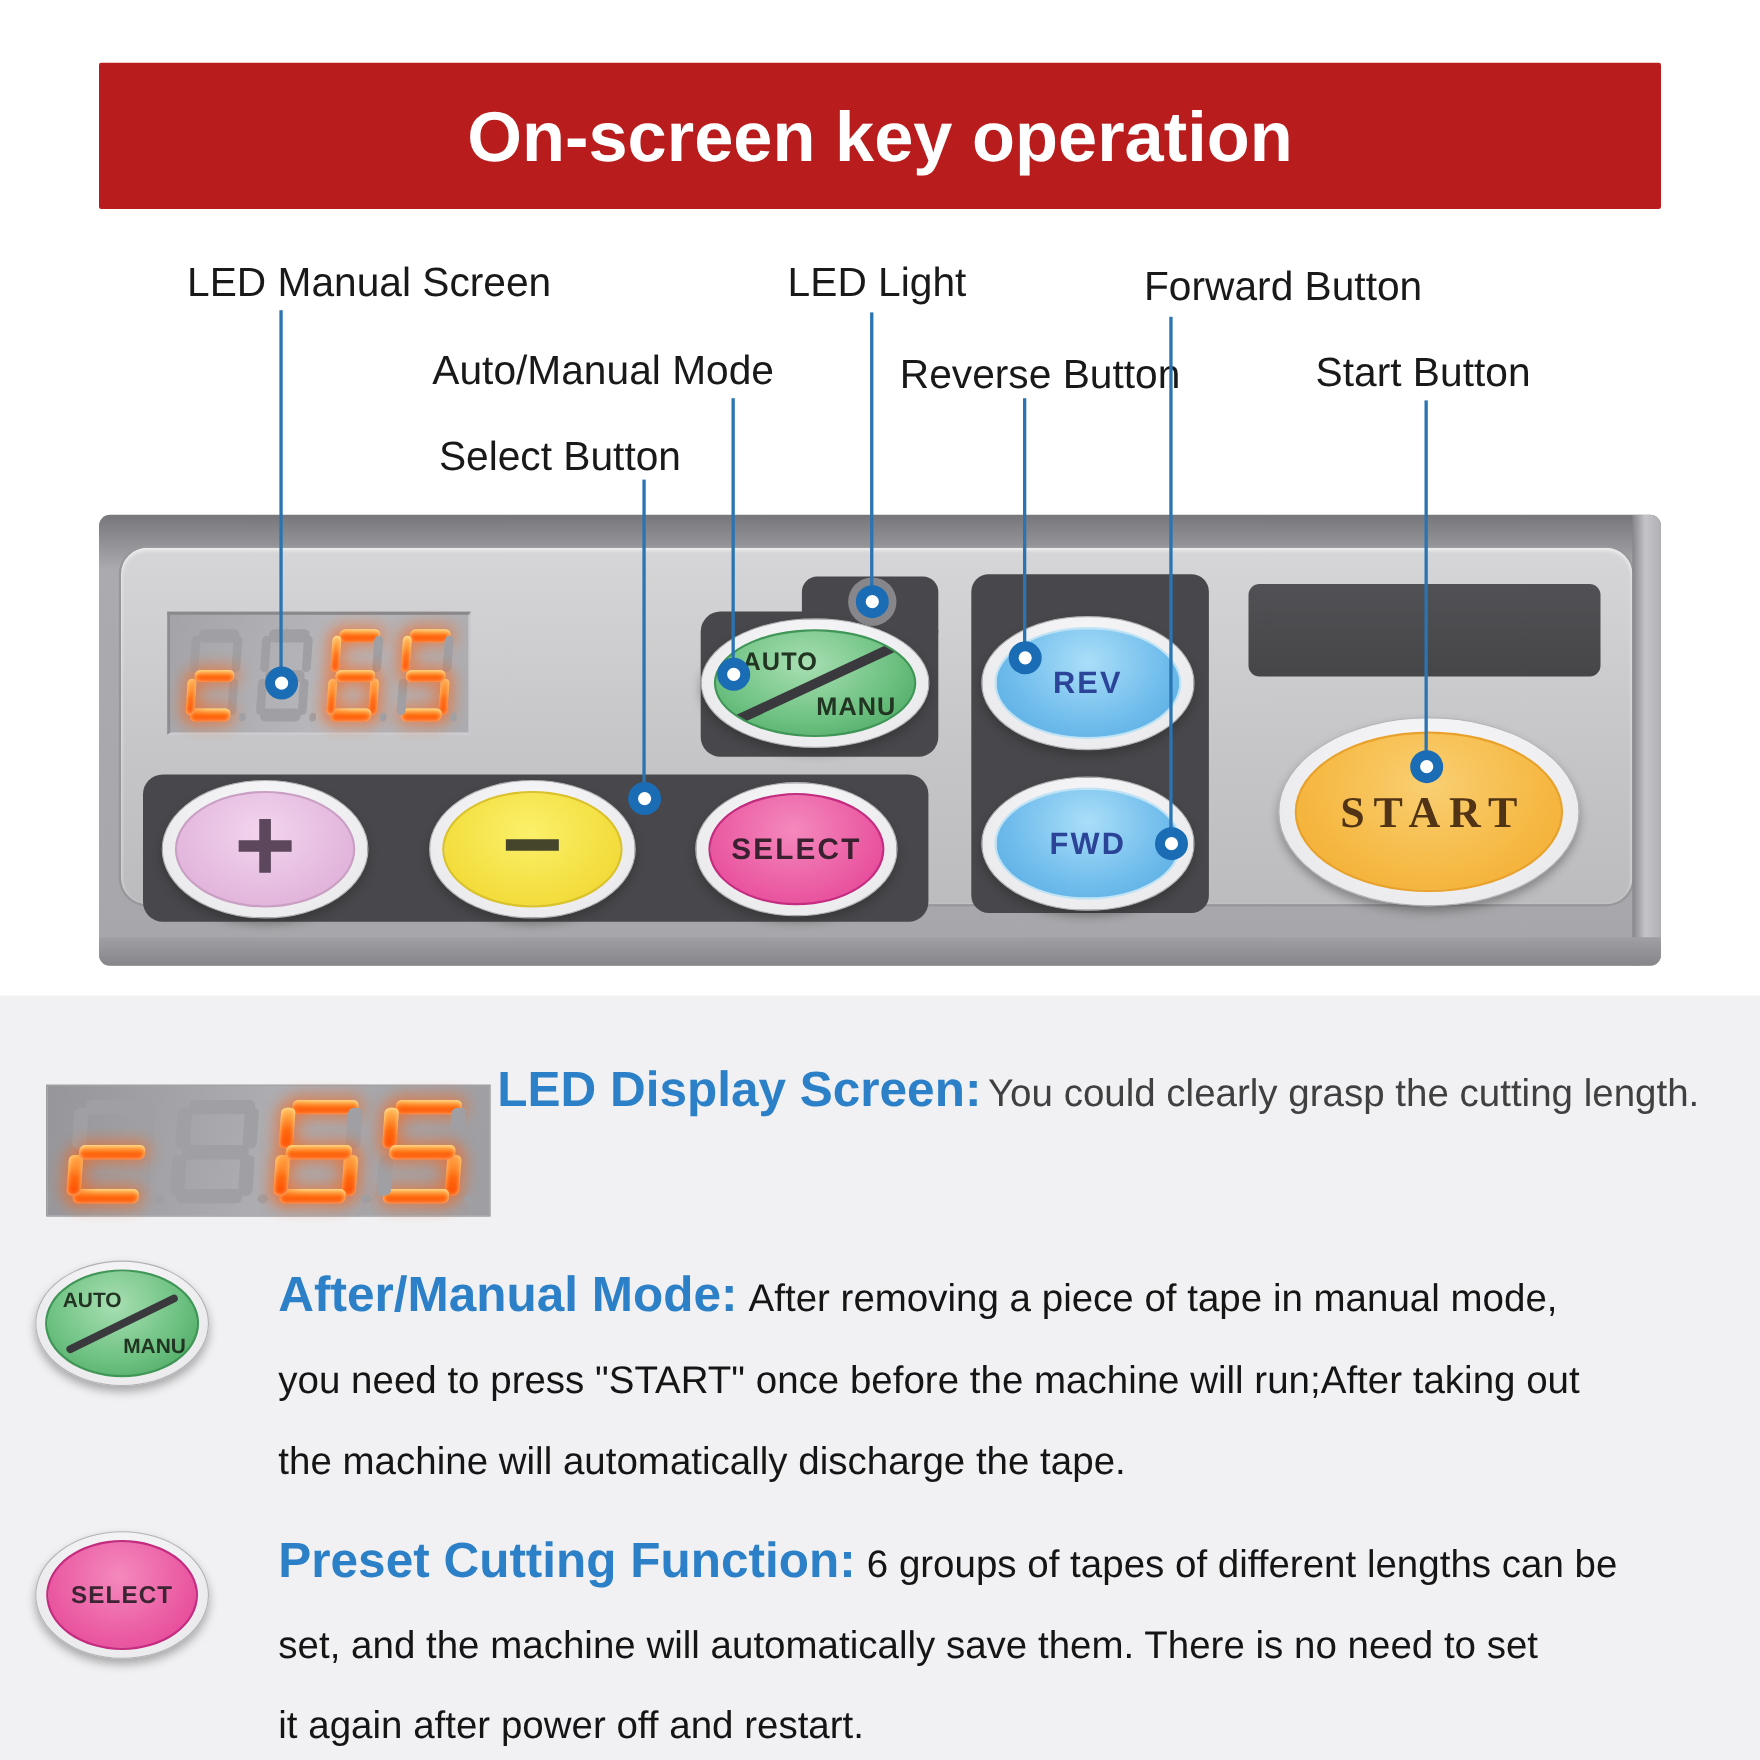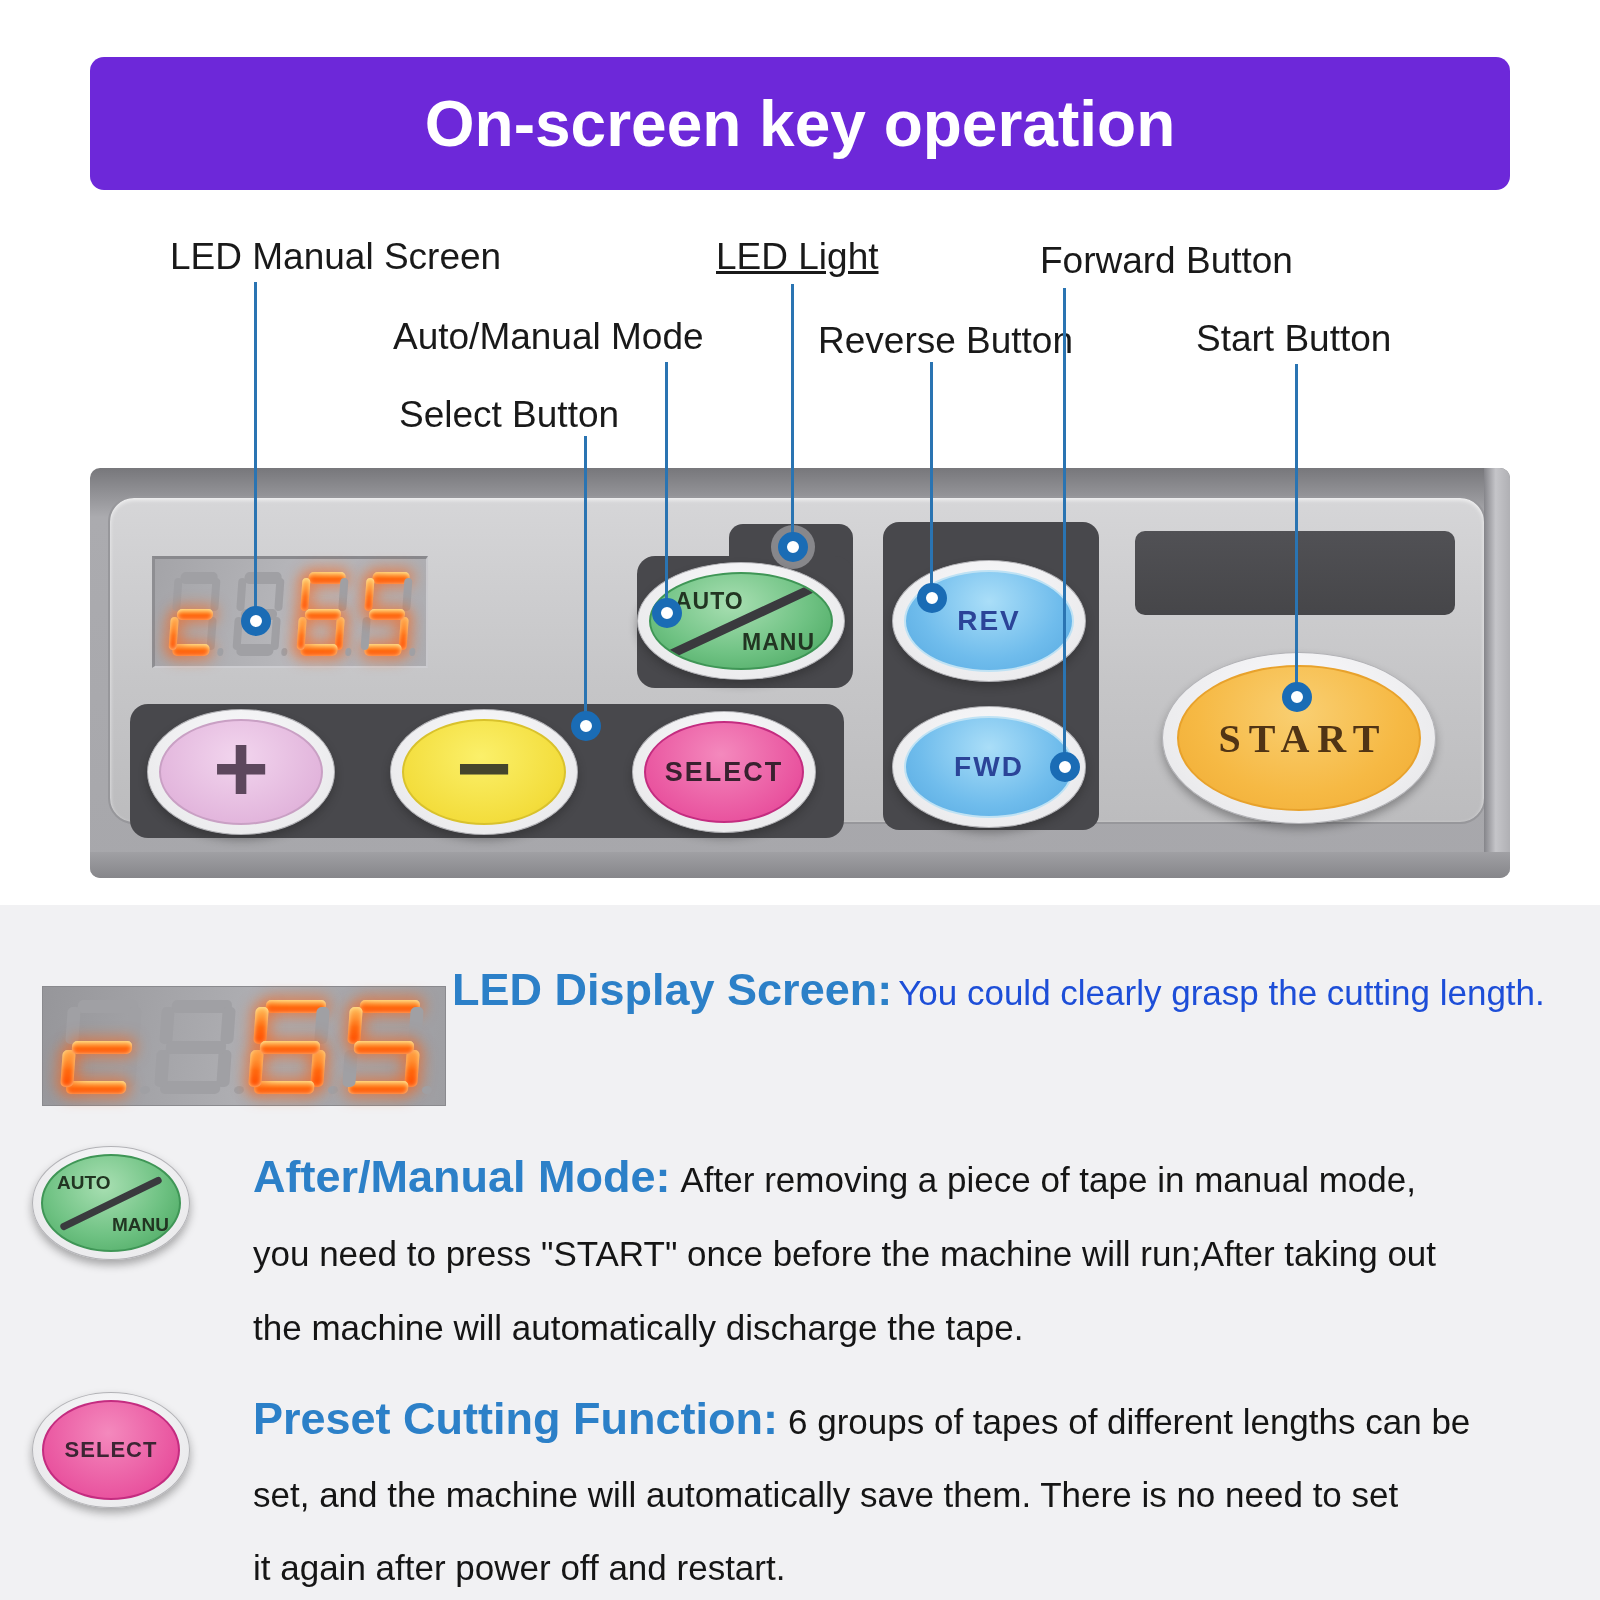--- a/index.html
+++ b/index.html
@@ -1,21 +1,21 @@
 <!DOCTYPE html>
 <html><head>
 <meta charset="utf-8">
 <style>
   html,body{margin:0;padding:0;background:#ffffff;}
   .page{position:relative;width:1600px;height:1600px;background:#ffffff;overflow:hidden;
         font-family:"Liberation Sans",sans-serif;}
 
   
-  .header{position:absolute;left:90px;top:57px;width:1420px;height:133px;background:#6d28d9;
-          border-radius:14px;display:flex;align-items:center;justify-content:center;}
+  .header{position:absolute;left:90px;top:57px;width:1420px;height:133px;background:#b91c1c;
+          border-radius:2px;display:flex;align-items:center;justify-content:center;}
   .header h1{margin:0;color:#ffffff;font-size:64px;font-weight:700;}
 
   
   .clabel{position:absolute;font-size:37px;color:#191919;white-space:nowrap;}
   .cline{position:absolute;width:3px;background:#2a74b2;z-index:5;}
   .cdot{position:absolute;width:30px;height:30px;border-radius:50%;background:#ffffff;
         border:9px solid #1a6cb5;box-sizing:border-box;z-index:6;}
 
   
   .photo{position:absolute;left:90px;top:468px;width:1420px;height:410px;border-radius:10px;
@@ -74,37 +74,37 @@
   .btxt-select{font-size:27px;font-weight:700;color:#39212f;letter-spacing:2px;}
   .btxt-start{font-size:40px;font-weight:700;color:#503415;letter-spacing:8px;padding-left:8px;}
   .am-txt{position:absolute;font-size:23px;font-weight:700;color:#223522;letter-spacing:1px;}
   .slash{position:absolute;background:#3a3a3e;border-radius:4px;}
   .plus-sym{font-size:96px;font-weight:700;color:#5d475d;line-height:0;margin-top:-6px;}
   .minus-sym{font-size:96px;font-weight:700;color:#45452c;line-height:0;margin-top:-8px;}
 
   
   .lower{position:absolute;left:0;top:905px;width:1600px;height:695px;background:#f1f1f3;}
   .f-head{font-size:45px;font-weight:700;color:#2c80c8;white-space:nowrap;}
-  .f-body{font-size:35px;color:#1d4ed8;}
+  .f-body{font-size:35px;color:#404040;}
   .f-lines{position:absolute;line-height:74px;font-size:35px;color:#151515;white-space:nowrap;}
   .row1{position:absolute;left:452px;top:964px;display:flex;align-items:baseline;white-space:nowrap;}
   .thumbwrap{position:absolute;}
   .am-txt-sm{position:absolute;font-size:19px;font-weight:700;color:#223522;}
 </style>
 </head>
 <body>
 
 <div class="page">
 
   <div class="header">
     <h1>On-screen key operation</h1>
   </div>
 
   <div class="clabel" style="left:170px;top:236px;">LED Manual Screen</div>
-  <div class="clabel" style="left:716px;top:236px;text-decoration:underline;">LED Light</div>
+  <div class="clabel" style="left:716px;top:236px;">LED Light</div>
   <div class="clabel" style="left:393px;top:316px;">Auto/Manual Mode</div>
   <div class="clabel" style="left:1040px;top:240px;">Forward Button</div>
   <div class="clabel" style="left:818px;top:320px;">Reverse Button</div>
   <div class="clabel" style="left:1196px;top:318px;">Start Button</div>
   <div class="clabel" style="left:399px;top:394px;">Select Button</div>
 
   <div class="photo">
     <div class="pface"></div>
     <div class="pright"></div>
     <div class="pshadow"></div>

